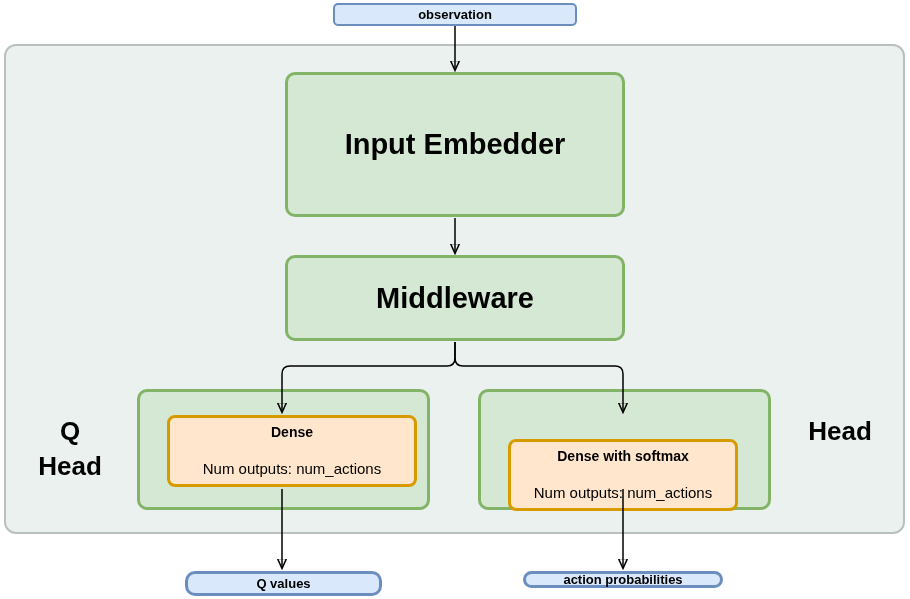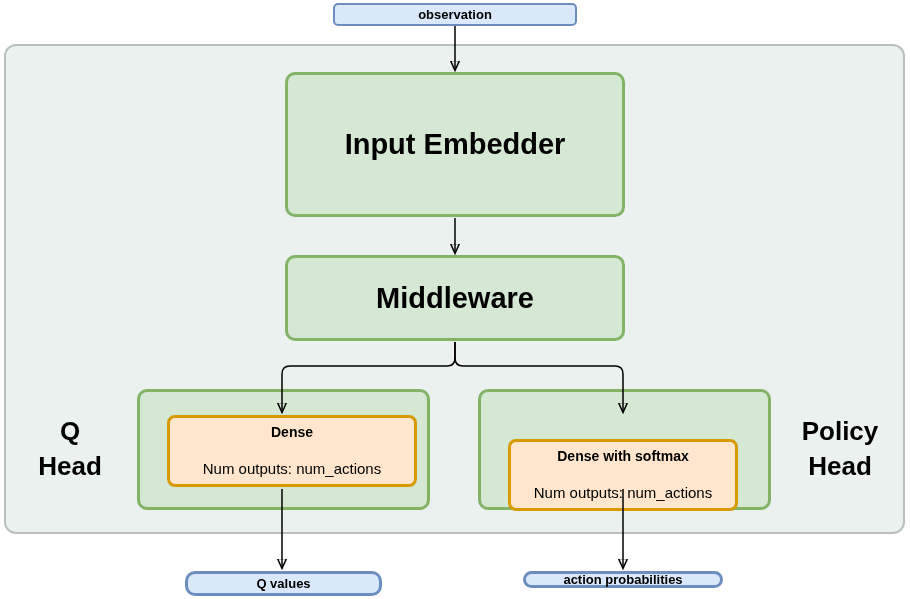--- a/index.html
+++ b/index.html
@@ -115,21 +115,20 @@
     <span class="ttl">Dense with softmax</span>
     <span class="sub">Num outputs: num_actions</span>
   </div>
 
   <div class="abs head-label" style="left:20px; top:414px; width:100px;">
     <div>Q</div>
     <div>Head</div>
   </div>
 
   <div class="abs head-label" style="left:770px; top:414px; width:140px;">
-    <div>Policy</div>
     <div>Head</div>
   </div>
 
   <div class="abs node node-blue-out" style="left:185px; top:571px; width:197px; height:25px;">
     <span>Q values</span>
   </div>
 
   <div class="abs node node-blue-out" style="left:523px; top:571px; width:200px; height:17px;">
     <span>action probabilities</span>
   </div>

